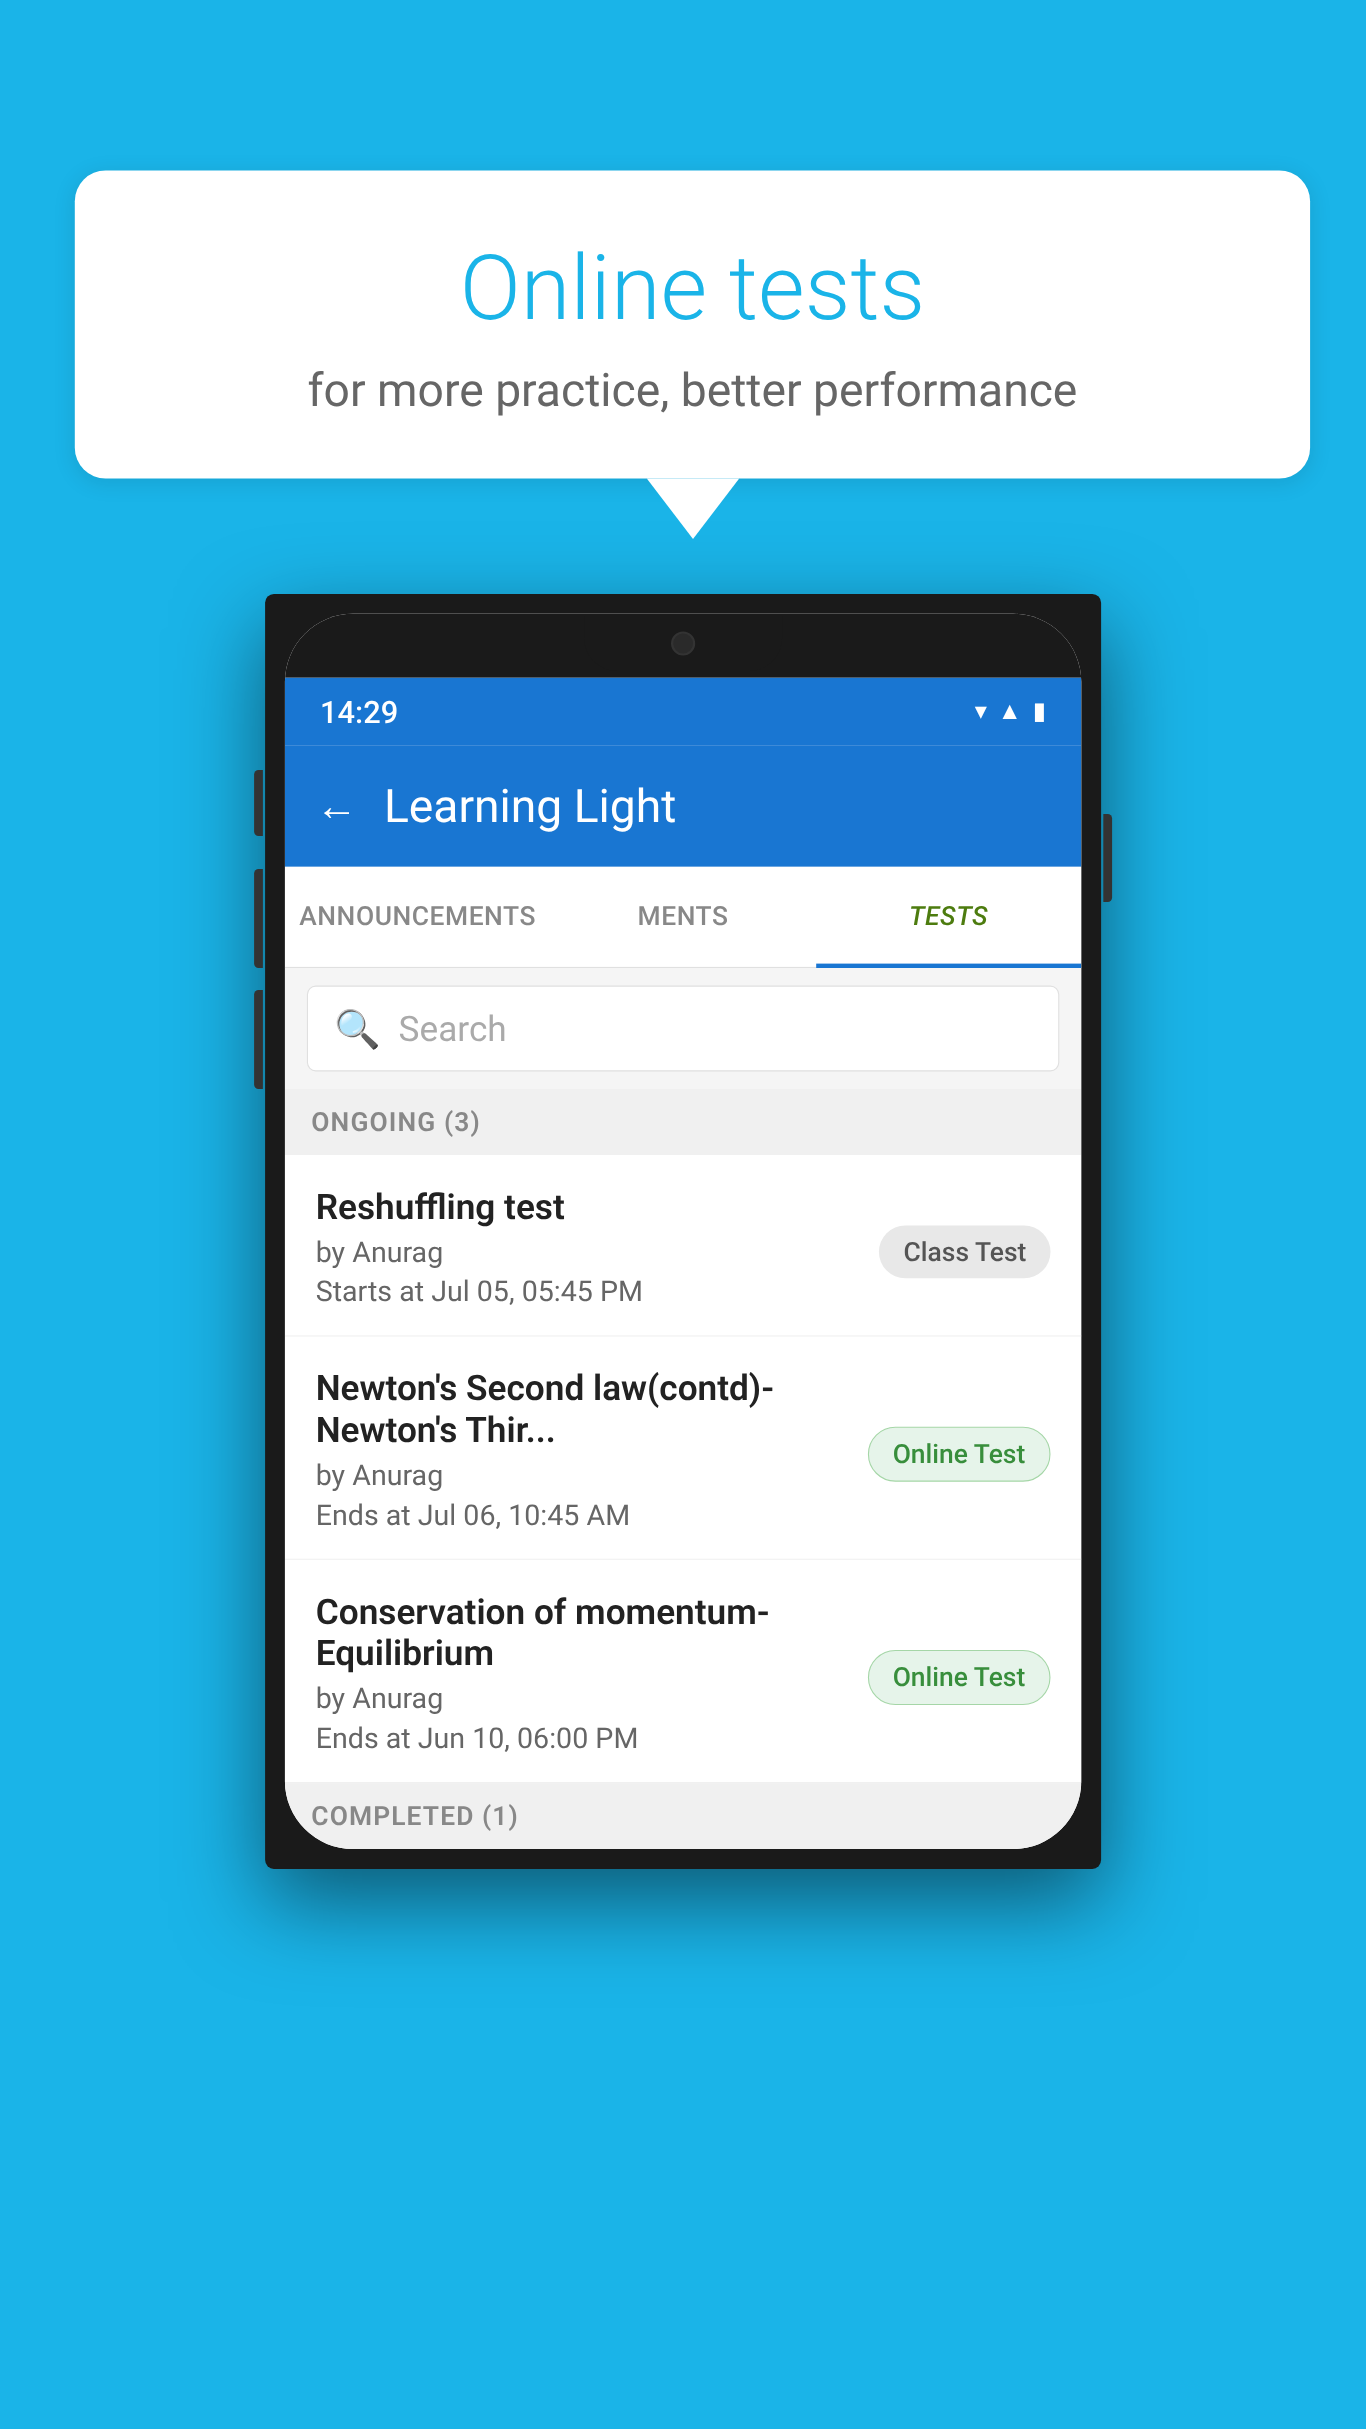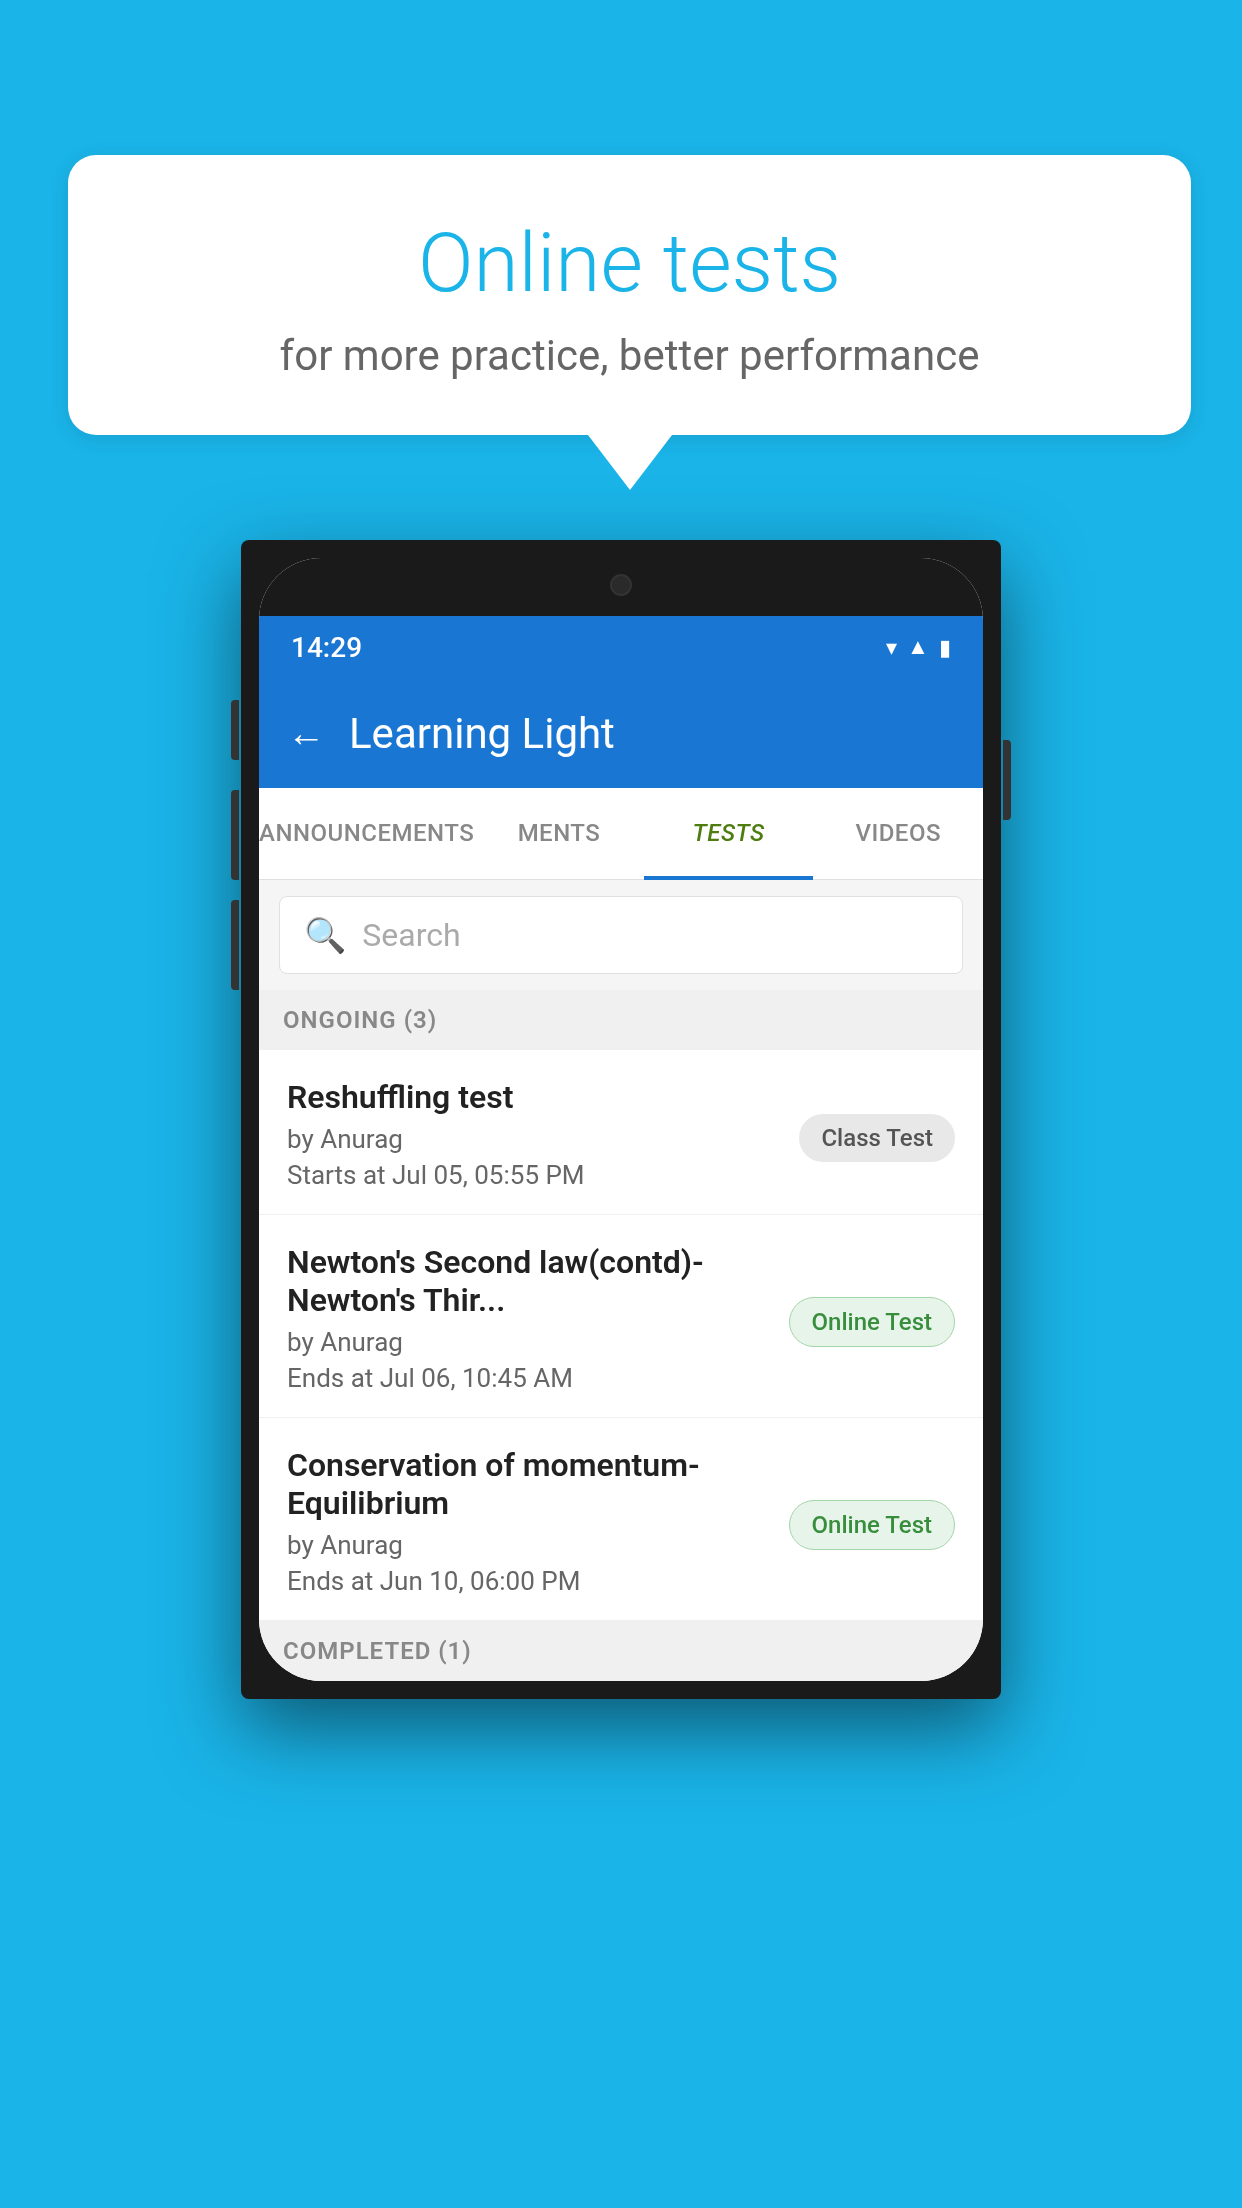--- a/index.html
+++ b/index.html
@@ -348,41 +348,38 @@
       <div class="tabs-bar">
         <div class="tab-item">
           <span>ANNOUNCEMENTS</span>
         </div>
         <div class="tab-item">
           <span>MENTS</span>
         </div>
         <div class="tab-item active">
           <span>TESTS</span>
         </div>
-        <div class="tab-item">
-          <span>VIDEOS</span>
-        </div>
       </div>
 
       <div class="search-container">
         <div class="search-input">
           <span class="search-icon">🔍</span>
           <span class="search-placeholder">Search</span>
         </div>
       </div>
 
       <div class="section-header">ONGOING (3)</div>
 
       <div class="test-list">
 
         <div class="test-item">
           <div class="test-info">
             <div class="test-title">Reshuffling test</div>
             <div class="test-author">by Anurag</div>
-            <div class="test-date">Starts at  Jul 05, 05:55 PM</div>
+            <div class="test-date">Starts at  Jul 05, 05:45 PM</div>
           </div>
           <div class="test-badge badge-class">Class Test</div>
         </div>
 
         <div class="test-item">
           <div class="test-info">
             <div class="test-title">Newton's Second law(contd)-Newton's Thir...</div>
             <div class="test-author">by Anurag</div>
             <div class="test-date">Ends at  Jul 06, 10:45 AM</div>
           </div>

